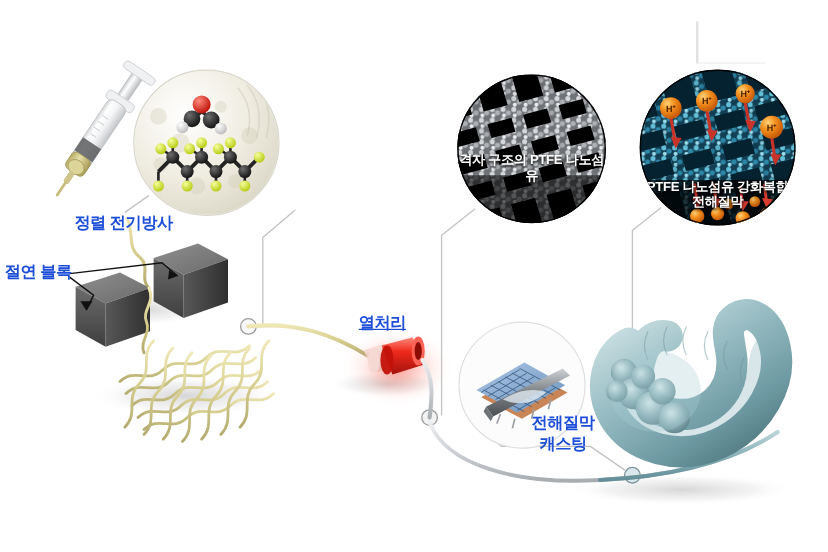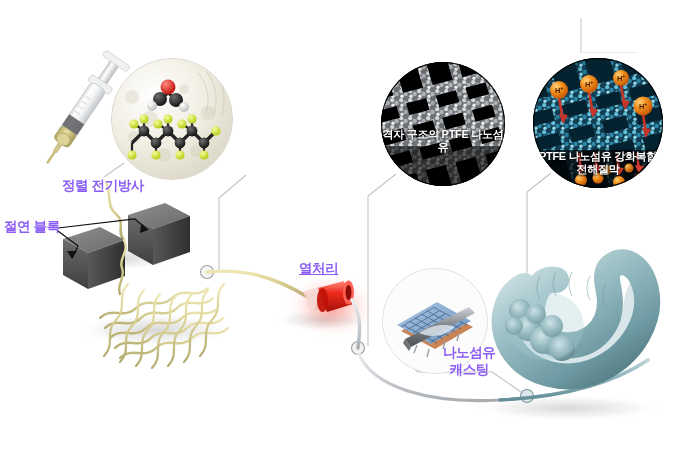--- a/index.html
+++ b/index.html
@@ -73,21 +73,21 @@
     border:1px solid #dcdee1;
   }
 
   .cap-peo{top:58px;font-size:11px;}
   .cap-ptfe{top:66px;font-size:11px;}
   .cap-memb{top:64px;font-size:11px;margin-top:28px;}
 
   
   .plabel{
     position:absolute;
-    color:#8b5cf6;
+    color:#1d4ed8;
     font-weight:bold;
     font-size:13.5px;
     line-height:1.25;
     letter-spacing:-0.4px;
     white-space:pre-line;
   }
   #lbl-espin{left:62px;top:178px;}
   #lbl-block{left:4px;top:219px;}
   #lbl-heat {left:299px;top:261px;text-decoration:underline;}
   #lbl-cast {left:443px;top:345px;text-align:center;}
@@ -593,16 +593,16 @@
       </g>
     </svg>
   </div>
 
   <div class="plabel" id="lbl-espin">정렬 전기방사</div>
 
   <div class="plabel" id="lbl-block">절연 블록</div>
 
   <div class="plabel" id="lbl-heat">열처리</div>
 
-  <div class="plabel" id="lbl-cast">나노섬유
+  <div class="plabel" id="lbl-cast">전해질막
 캐스팅</div>
 
 </div>
 
 </body></html>

